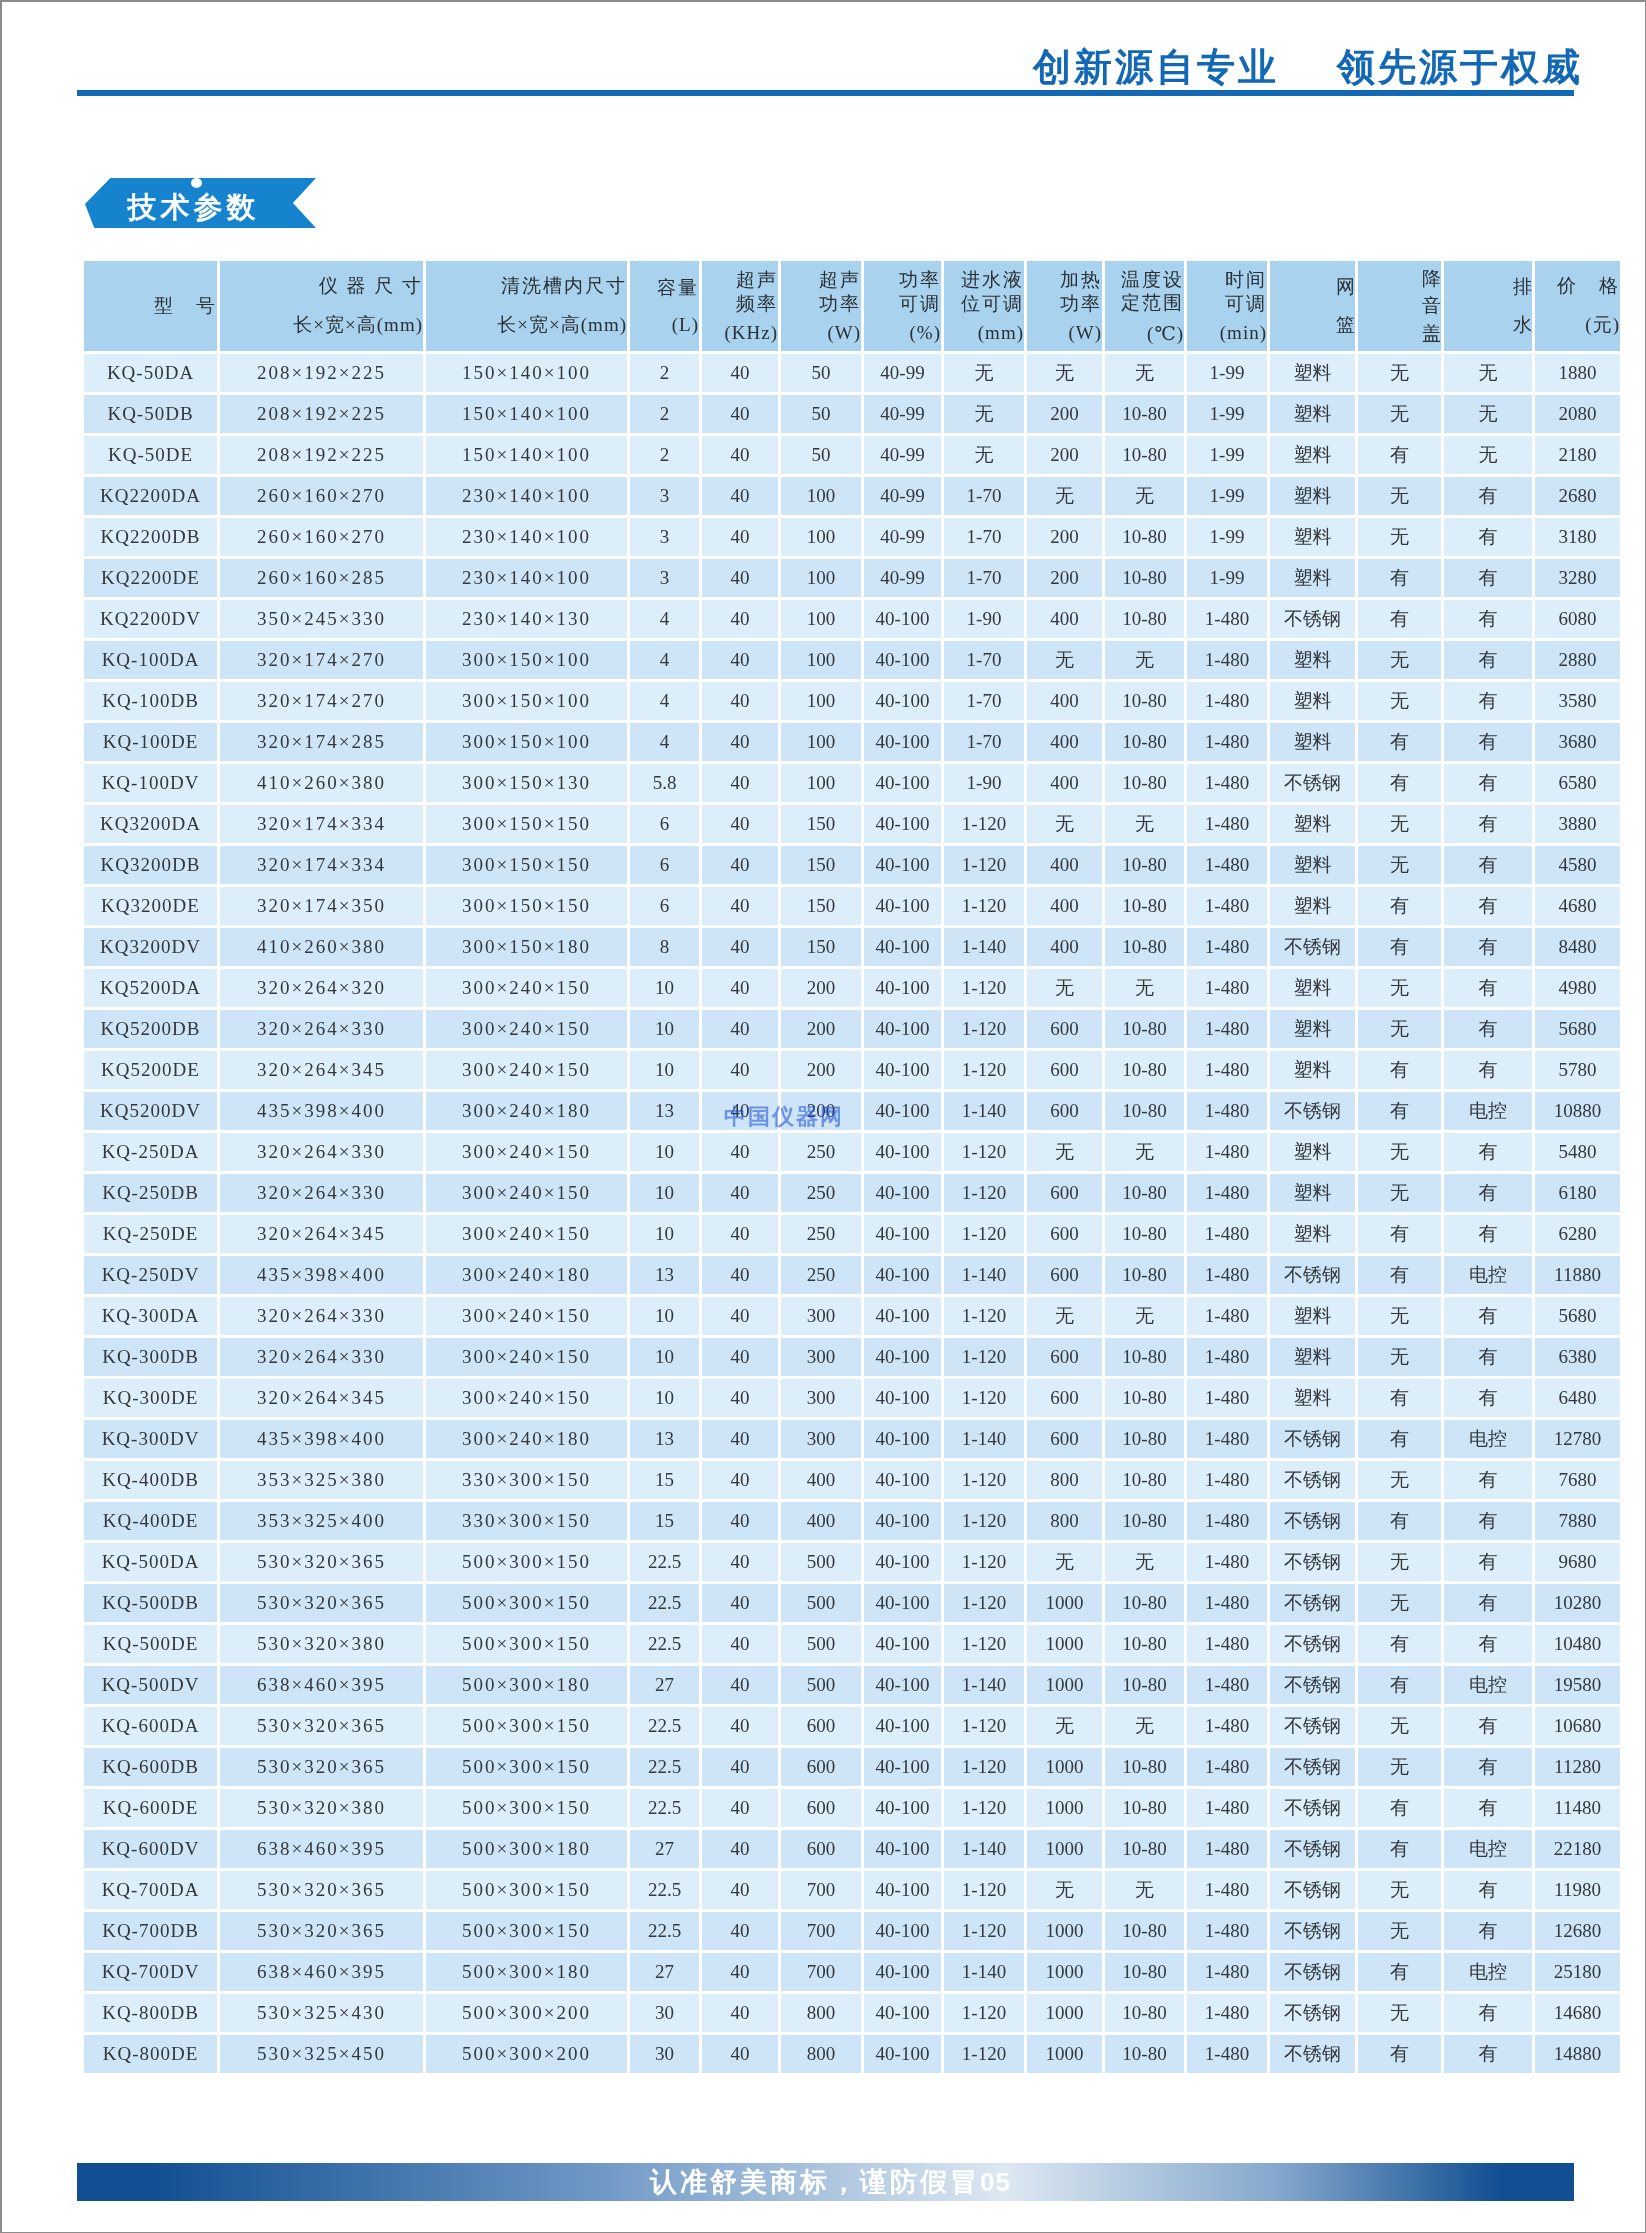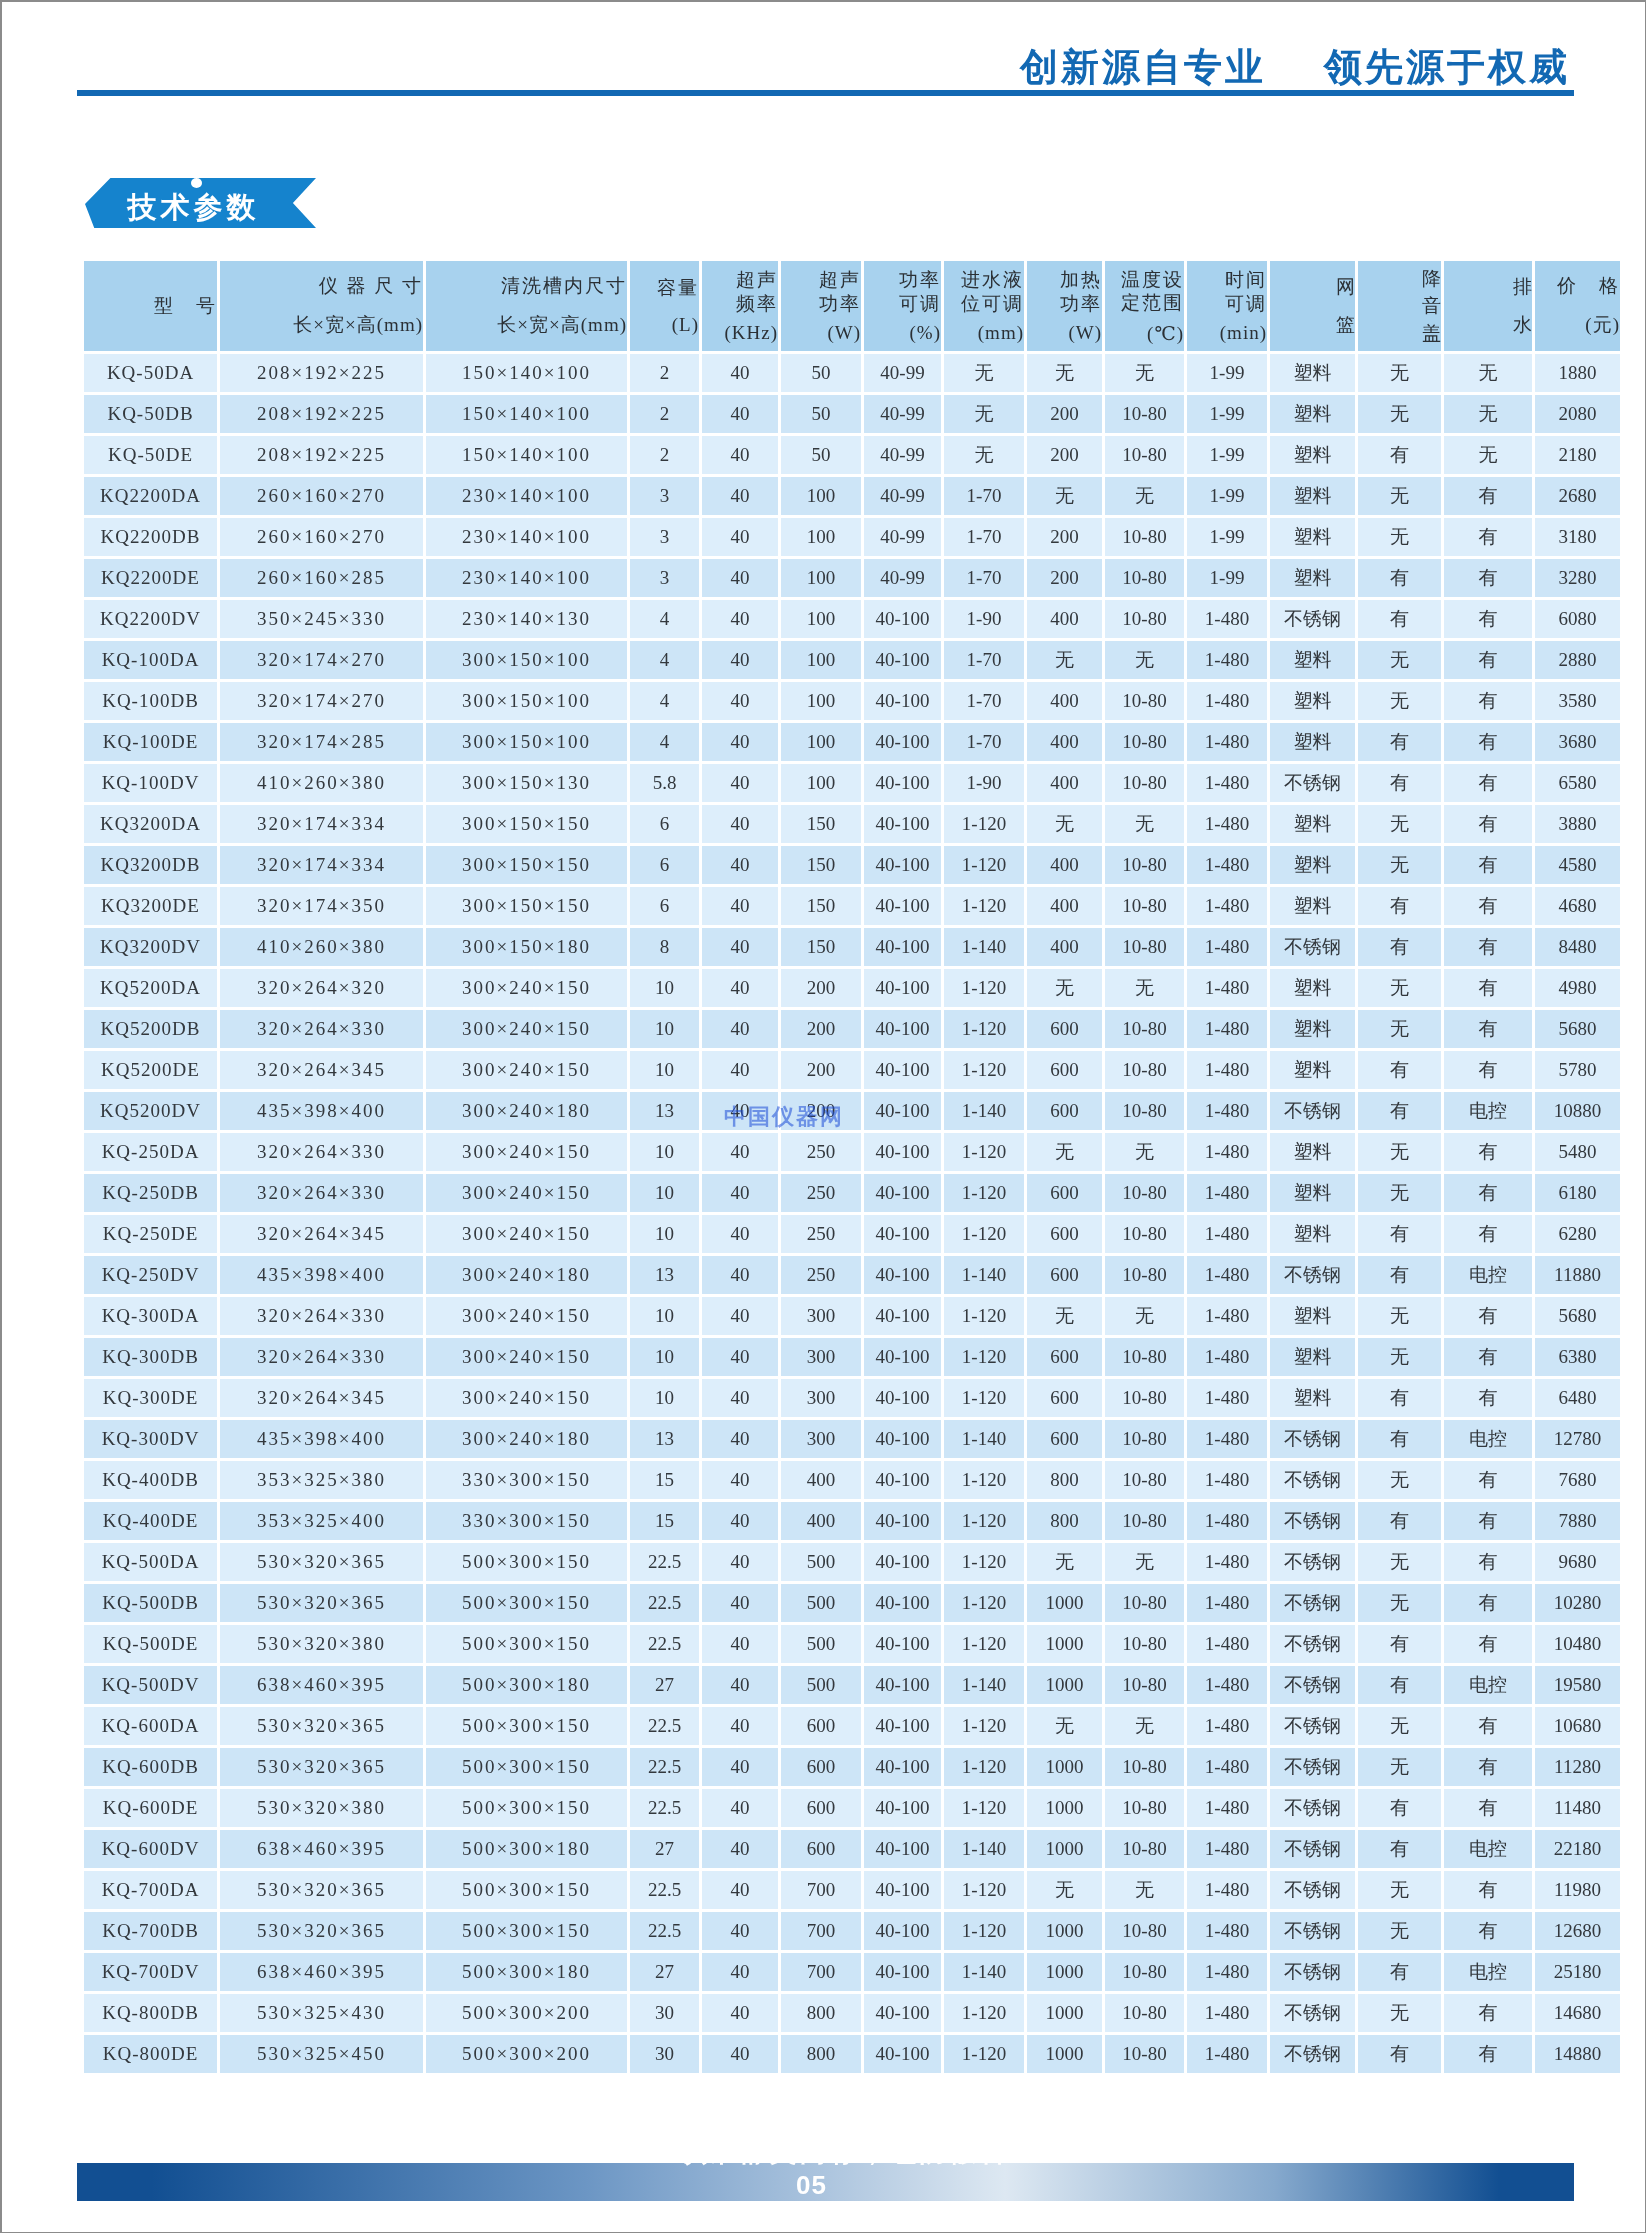--- a/index.html
+++ b/index.html
@@ -1,20 +1,20 @@
 <!DOCTYPE html>
 <html><head>
 <meta charset="utf-8">
 <style>
   html,body{margin:0;padding:0;background:#fff;}
   .page{position:relative;width:1647px;height:2234px;background:#ffffff;
         border:2px solid #8b8b8b;box-sizing:border-box;overflow:hidden;
         font-family:"Liberation Serif","DejaVu Serif",serif;}
   
-  .slogan{position:absolute;top:40px;right:75px;font-family:"Liberation Sans","DejaVu Sans",sans-serif;
+  .slogan{position:absolute;top:40px;right:62px;font-family:"Liberation Sans","DejaVu Sans",sans-serif;
           font-weight:700;font-size:38px;color:#1268b3;letter-spacing:3px;white-space:nowrap;margin-left:18px;}
   .slogan .gap{display:inline-block;width:58px;}
   .rule{position:absolute;left:75px;top:88px;width:1497px;height:6px;background:#1268b3;}
   
   .badge{position:absolute;left:83px;top:176px;width:231px;height:50px;background:#1583cd;
          clip-path:polygon(11% 0%,100% 0%,90% 50%,100% 100%,4% 100%,0% 52%);
          display:flex;align-items:center;justify-content:center;
          font-family:"Liberation Sans","DejaVu Sans",sans-serif;flex-direction:column;}
   .badge .dot{width:11px;height:11px;border-radius:50%;background:#fff;margin-right:14px;margin-left:6px;}
   .badge .txt{color:#fff;font-size:29px;font-weight:700;letter-spacing:4px;margin-right:14px;}
@@ -31,22 +31,22 @@
   tr.light td{background:#ddeefb;}
   tr.dark td{background:#cde5f7;}
   td:nth-child(1){letter-spacing:1px;}
   td:nth-child(2),td:nth-child(3){letter-spacing:2px;}
   
   .watermark{position:absolute;left:722px;top:1100px;font-family:"Liberation Sans","DejaVu Sans",sans-serif;
              font-size:22px;font-weight:700;color:#1d4ed8;opacity:0.55;letter-spacing:2px;}
   
   .footer{position:absolute;left:75px;top:2161px;width:1497px;height:38px;
           background:linear-gradient(to right,#124f92 0%,#124f92 5%,#6c96c4 34%,#dde8f2 62%,#86a9cd 80%,#124f92 95%,#124f92 100%);
-          display:flex;align-items:center;justify-content:flex-end;
-          font-family:"Liberation Sans","DejaVu Sans",sans-serif;color:#fff;flex-direction:column;}
+          display:flex;align-items:center;justify-content:center;
+          font-family:"Liberation Sans","DejaVu Sans",sans-serif;color:#fff;}
   .footer .note{font-size:27px;font-weight:700;letter-spacing:3px;margin-left:38px;}
   .footer .pagenum{font-size:26px;font-weight:700;margin-right:28px;letter-spacing:1px;}
 </style>
 </head>
 <body>
 
 <div class="page">
 
   <div class="slogan">
     <span>创新源自专业</span><span class="gap"></span><span>领先源于权威</span>

